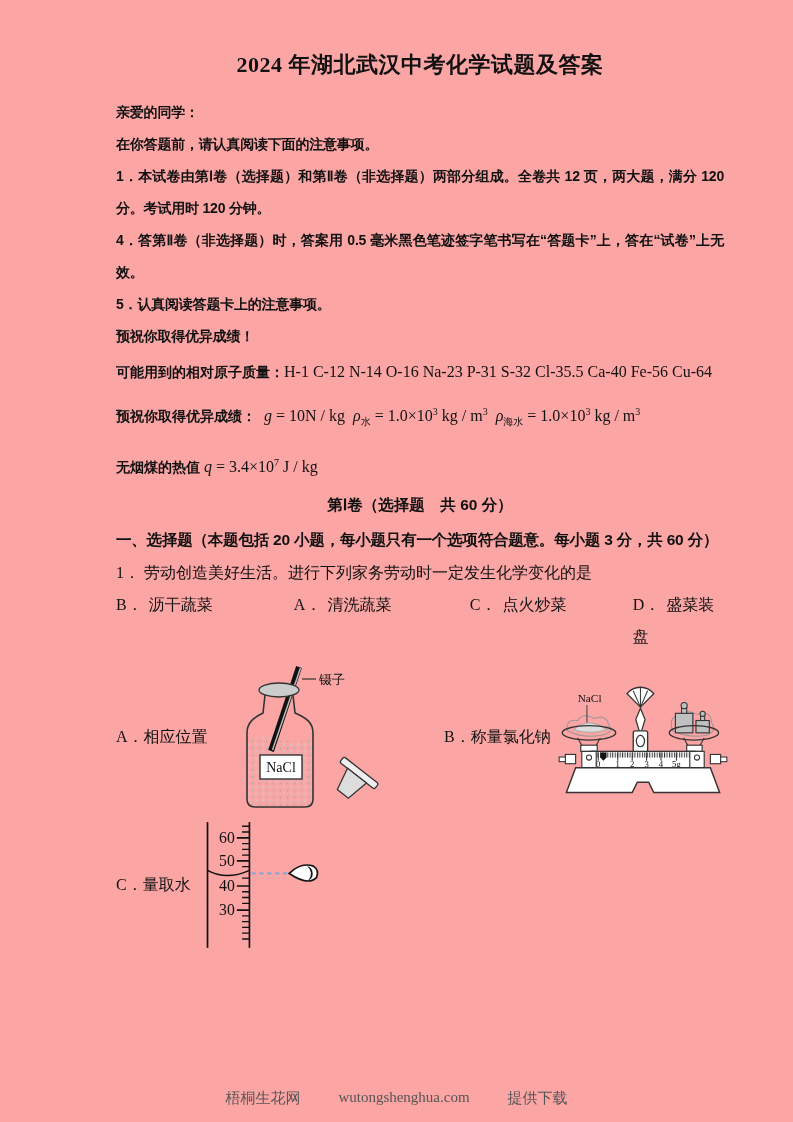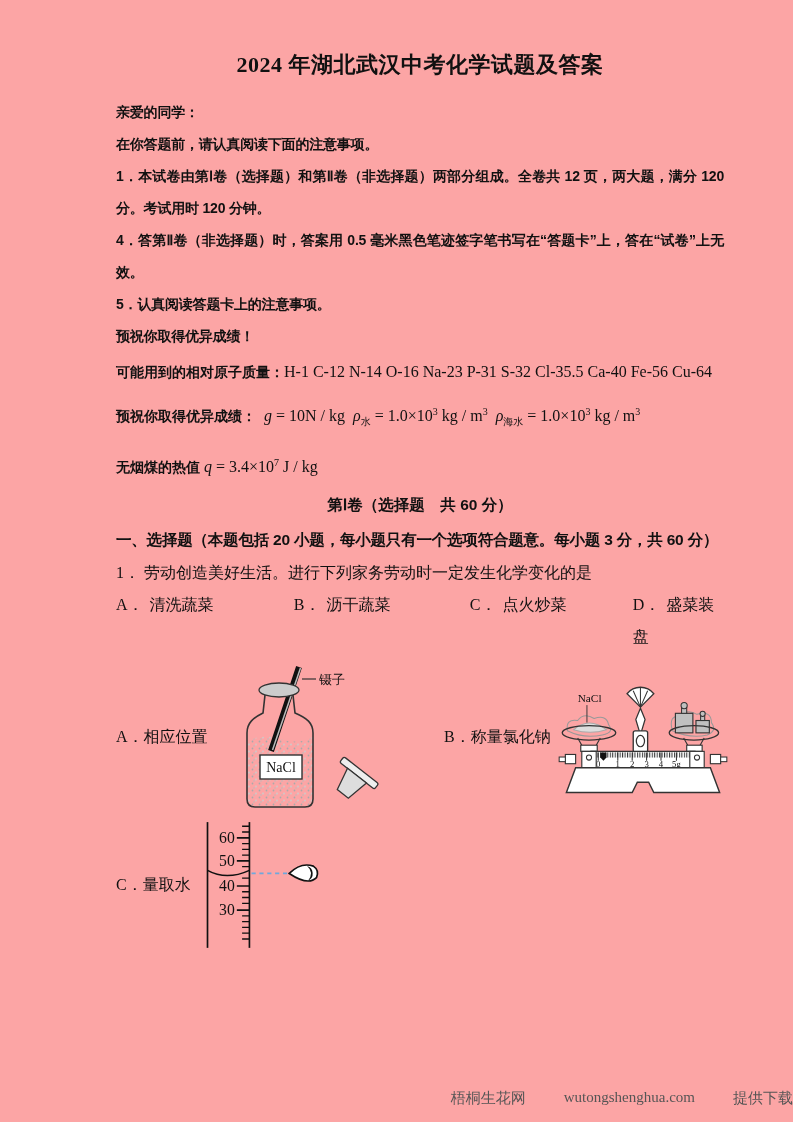--- a/index.html
+++ b/index.html
@@ -51,21 +51,21 @@
   .fig-cell .optlabel { white-space:nowrap; margin-right:8px; }
   .row1 { min-height:158px; }
   .row2 { min-height:138px; }
   svg { display:block; }
   .svgcjk { font-family:"Liberation Serif", serif; font-size:13px; fill:#111; }
   .svgserif { font-family:"Liberation Serif", serif; font-size:14px; fill:#111; }
   .svgsmall { font-family:"Liberation Serif", serif; font-size:8.5px; fill:#111; }
   .svgnum { font-family:"Liberation Serif", serif; font-size:15px; fill:#111; }
   .footer {
     position:absolute; left:0; right:0; bottom:14px;
-    display:flex; justify-content:flex-end; gap:38px;
+    display:flex; justify-content:center; gap:38px;
     font-size:15px; color:#555;
   }
 </style>
 </head>
 <body>
 
 <div class="page">
 
   <h1 class="title">2024 年湖北武汉中考化学试题及答案</h1>
 
@@ -90,22 +90,22 @@
     <span class="lbl">无烟煤的热值</span><span class="fml" style="margin-left:4px"><i>q</i><span> = 3.4×10</span><sup>7</sup><span> J / kg</span></span>
   </p>
 
   <p class="sec-header">第Ⅰ卷（选择题　共 60 分）</p>
   <p class="sec-intro">一、选择题（本题包括 20 小题，每小题只有一个选项符合题意。每小题 3 分，共 60 分）</p>
 
   <p class="q">
     <span class="qnum">1．</span><span>劳动创造美好生活。进行下列家务劳动时一定发生化学变化的是</span>
   </p>
   <div class="optrow">
+    <span class="opt"><span class="ol">B．</span><span>沥干蔬菜</span></span>
     <span class="opt"><span class="ol">A．</span><span>清洗蔬菜</span></span>
-    <span class="opt"><span class="ol">B．</span><span>沥干蔬菜</span></span>
     <span class="opt"><span class="ol">C．</span><span>点火炒菜</span></span>
     <span class="opt"><span class="ol">D．</span><span>盛菜装盘</span></span>
   </div>
 
 
   <div class="fig-grid">
 
     <div class="fig-cell row1">
       <span class="optlabel"><span>A．</span><span>相应位置</span></span>
       <svg viewBox="0 0 170 150" width="170" height="150">

